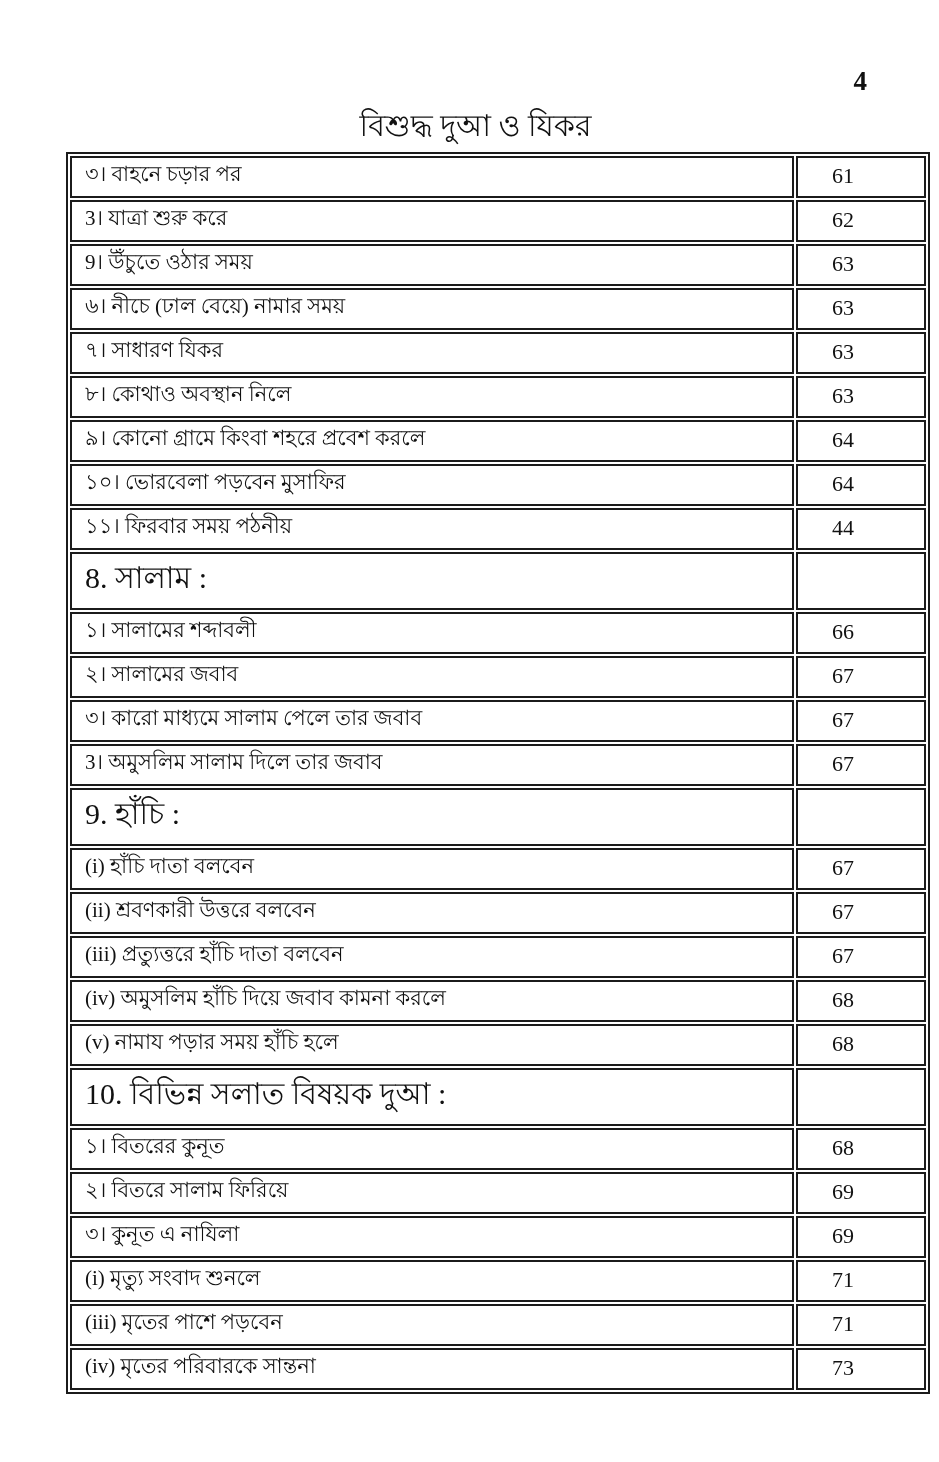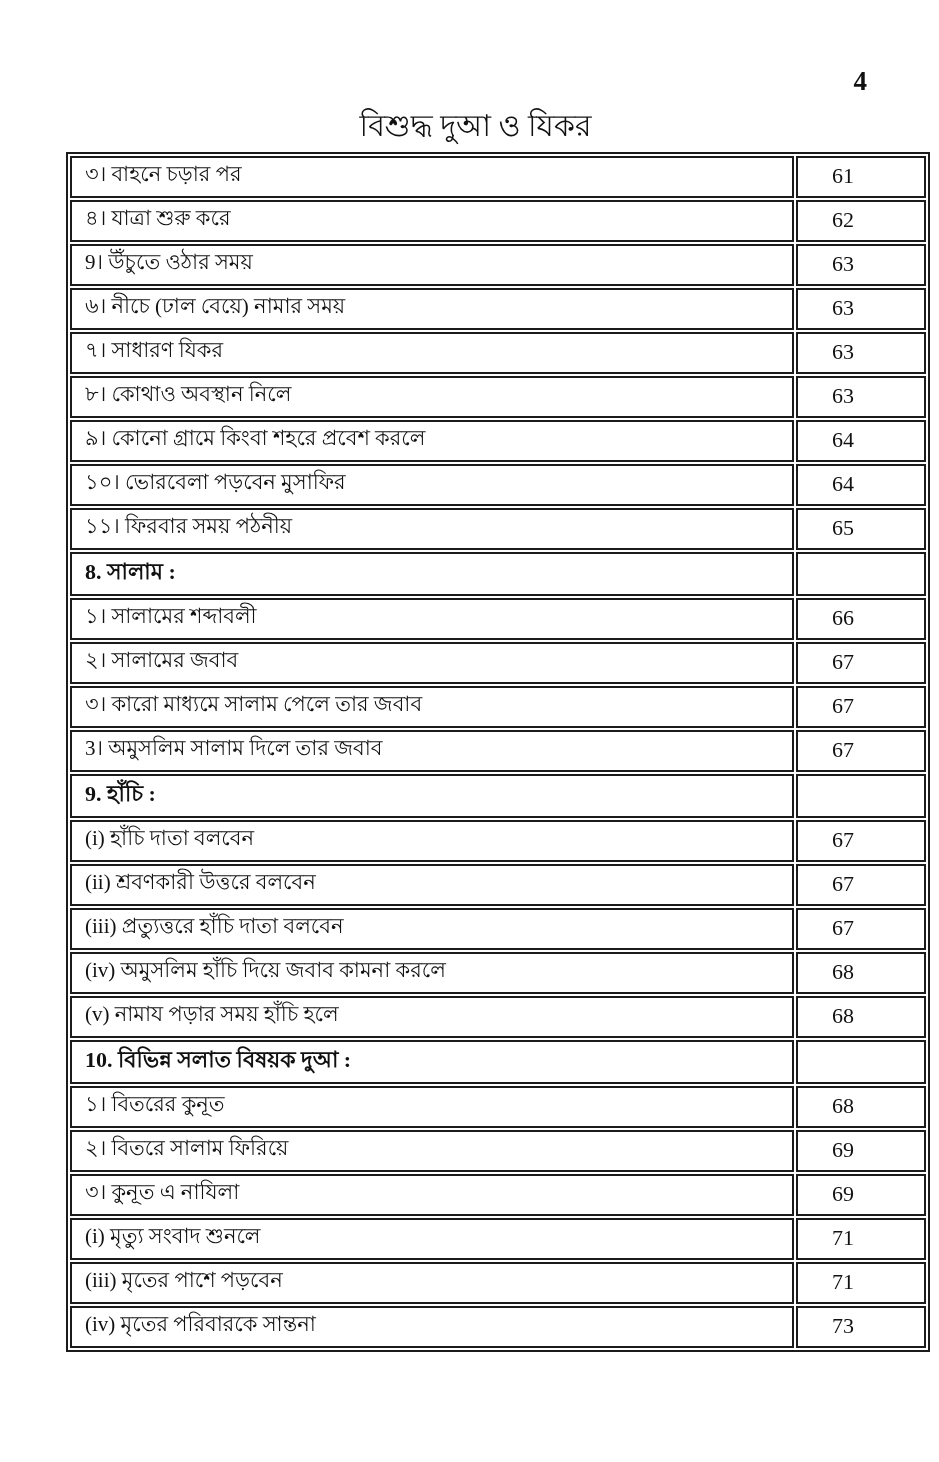--- a/index.html
+++ b/index.html
@@ -52,22 +52,22 @@
     overflow: hidden;
     white-space: nowrap;
   }
   td.c-label {
     height: 33px;
     padding: 0 8px 3px 13px;
     font-size: 21px;
     font-family: "Liberation Serif", "DejaVu Sans", serif;
   }
   td.c-label.header {
-    font-weight: bold;
-    font-size: 22px;
+    font-weight: normal;
+    font-size: 30px;
     margin-top: 11px;
   }
   td.c-page {
     width: 88px;
     padding: 1px 4px 3px 34px;
     font-size: 22px;
     font-family: "Liberation Serif", "DejaVu Serif", serif;
   }
 </style>
 </head>
@@ -77,21 +77,21 @@
 
 <h1 class="doc-title">বিশুদ্ধ দুআ ও যিকর</h1>
 
 <table class="toc">
   <tbody id="toc-body">
       <tr>
         <td class="c-label">৩। বাহনে চড়ার পর</td>
         <td class="c-page">61</td>
       </tr>
       <tr>
-        <td class="c-label">৪। যাত্রা শুরু করে</td>
+        <td class="c-label">3। যাত্রা শুরু করে</td>
         <td class="c-page">62</td>
       </tr>
       <tr>
         <td class="c-label">9। উঁচুতে ওঠার সময়</td>
         <td class="c-page">63</td>
       </tr>
       <tr>
         <td class="c-label">৬। নীচে (ঢাল বেয়ে) নামার সময়</td>
         <td class="c-page">63</td>
       </tr>
@@ -106,21 +106,21 @@
       <tr>
         <td class="c-label">৯। কোনো গ্রামে কিংবা শহরে প্রবেশ করলে</td>
         <td class="c-page">64</td>
       </tr>
       <tr>
         <td class="c-label">১০। ভোরবেলা পড়বেন মুসাফির</td>
         <td class="c-page">64</td>
       </tr>
       <tr>
         <td class="c-label">১১। ফিরবার সময় পঠনীয়</td>
-        <td class="c-page">65</td>
+        <td class="c-page">44</td>
       </tr>
       <tr>
         <td class="c-label header">8. সালাম :</td>
         <td class="c-page"></td>
       </tr>
       <tr>
         <td class="c-label">১। সালামের শব্দাবলী</td>
         <td class="c-page">66</td>
       </tr>
       <tr>

